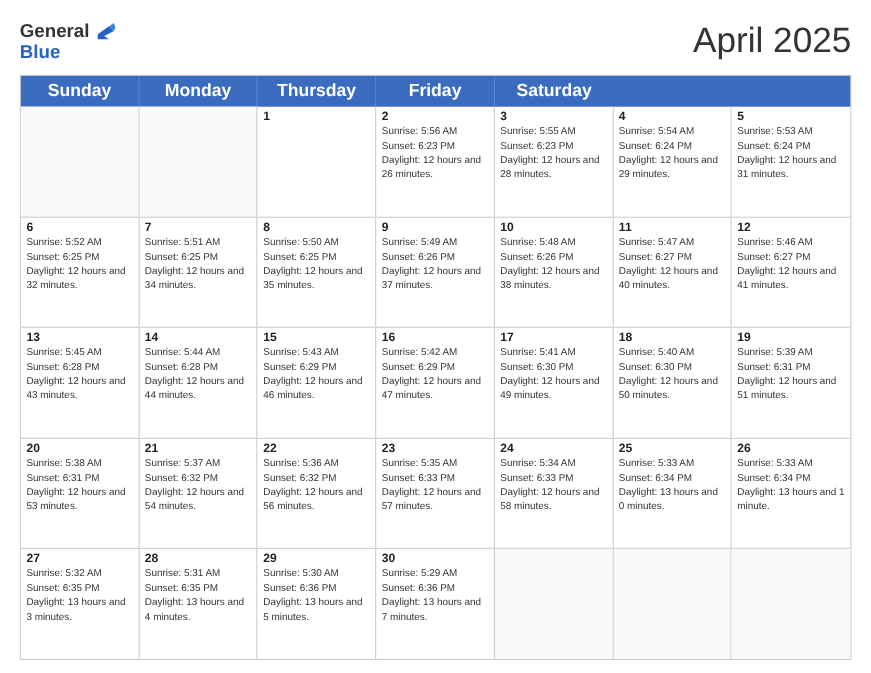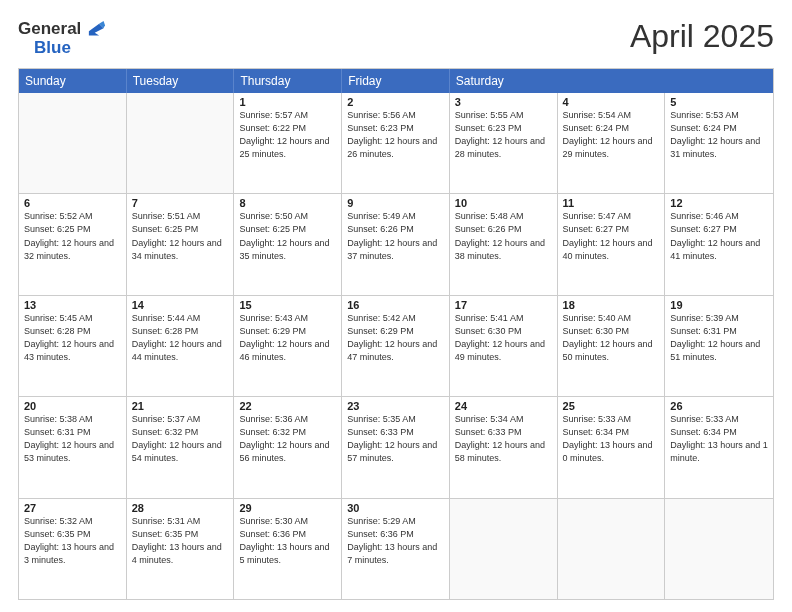--- a/index.html
+++ b/index.html
@@ -53,24 +53,24 @@
       flex-direction: column;
       border: 1px solid #ccc;
     }
     .cal-header {
       display: grid;
       grid-template-columns: repeat(7, 1fr);
       background: #3a6bbf;
     }
     .cal-header-cell {
       color: #fff;
-      font-size: 12px;
-      font-weight: normal;
+      font-size: 16px;
+      font-weight: bold;
       padding: 5px 6px;
-      text-align: left;
+      text-align: center;
       border-right: 1px solid #5a84cc;
     }
     .cal-header-cell:last-child { border-right: none; }
     .cal-body {
       flex: 1;
       display: flex;
       flex-direction: column;
     }
     .cal-row {
       display: grid;
@@ -108,43 +108,42 @@
   <div class="header">
     <div class="logo">
       <div>
         <div style="display:flex;align-items:center;">
           <span class="logo-general" style="font-size:17px;font-weight:bold;color:#333;">General</span>
           <svg class="logo-icon" viewBox="0 0 30 30" width="26" height="20">
             <polygon points="8,18 22,8 28,14 16,20 22,24 8,24" fill="#2563c0"></polygon>
             <polygon points="22,8 28,4 30,10 28,14" fill="#3a85d4"></polygon>
           </svg>
         </div>
-        <div class="logo-blue" style="font-size:17px;font-weight:bold;color:#2563c0;margin-top:-2px;margin-left:16px;">Blue</div>
+        <div class="logo-blue" style="font-size:17px;font-weight:bold;color:#2563c0;margin-top:-2px;">Blue</div>
       </div>
     </div>
     <div class="title-block">
       <div class="month-year">April 2025</div>
     </div>
   </div>
 
   <div class="calendar">
     <div class="cal-header" id="cal-header-row">
         <div class="cal-header-cell">Sunday</div>
-        <div class="cal-header-cell">Tuesday</div>
+        <div class="cal-header-cell">Monday</div>
         <div class="cal-header-cell">Thursday</div>
         <div class="cal-header-cell">Friday</div>
         <div class="cal-header-cell">Saturday</div>
       </div>
     <div class="cal-body" id="cal-body">
         <div class="cal-row">
           <div class="cal-cell empty"></div>
           <div class="cal-cell empty"></div>
           <div class="cal-cell">
             <div class="day-num">1</div>
-            <div class="sun-info">Sunrise: 5:57 AM<br>Sunset: 6:22 PM<br>Daylight: 12 hours and 25 minutes.</div>
           </div>
           <div class="cal-cell">
             <div class="day-num">2</div>
             <div class="sun-info">Sunrise: 5:56 AM<br>Sunset: 6:23 PM<br>Daylight: 12 hours and 26 minutes.</div>
           </div>
           <div class="cal-cell">
             <div class="day-num">3</div>
             <div class="sun-info">Sunrise: 5:55 AM<br>Sunset: 6:23 PM<br>Daylight: 12 hours and 28 minutes.</div>
           </div>
           <div class="cal-cell">

